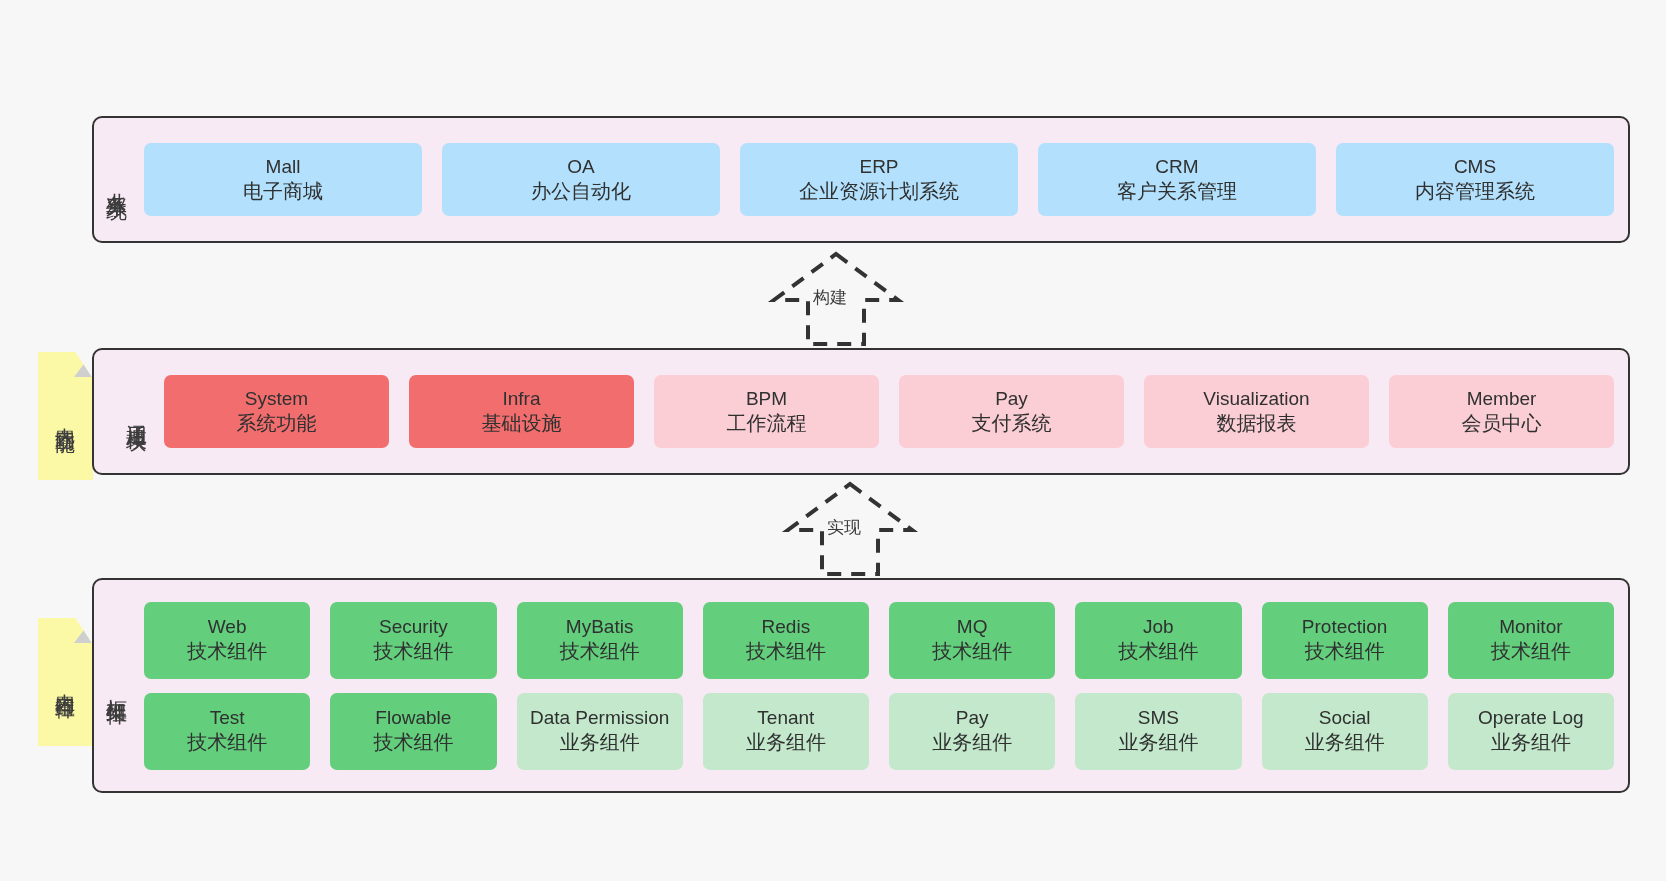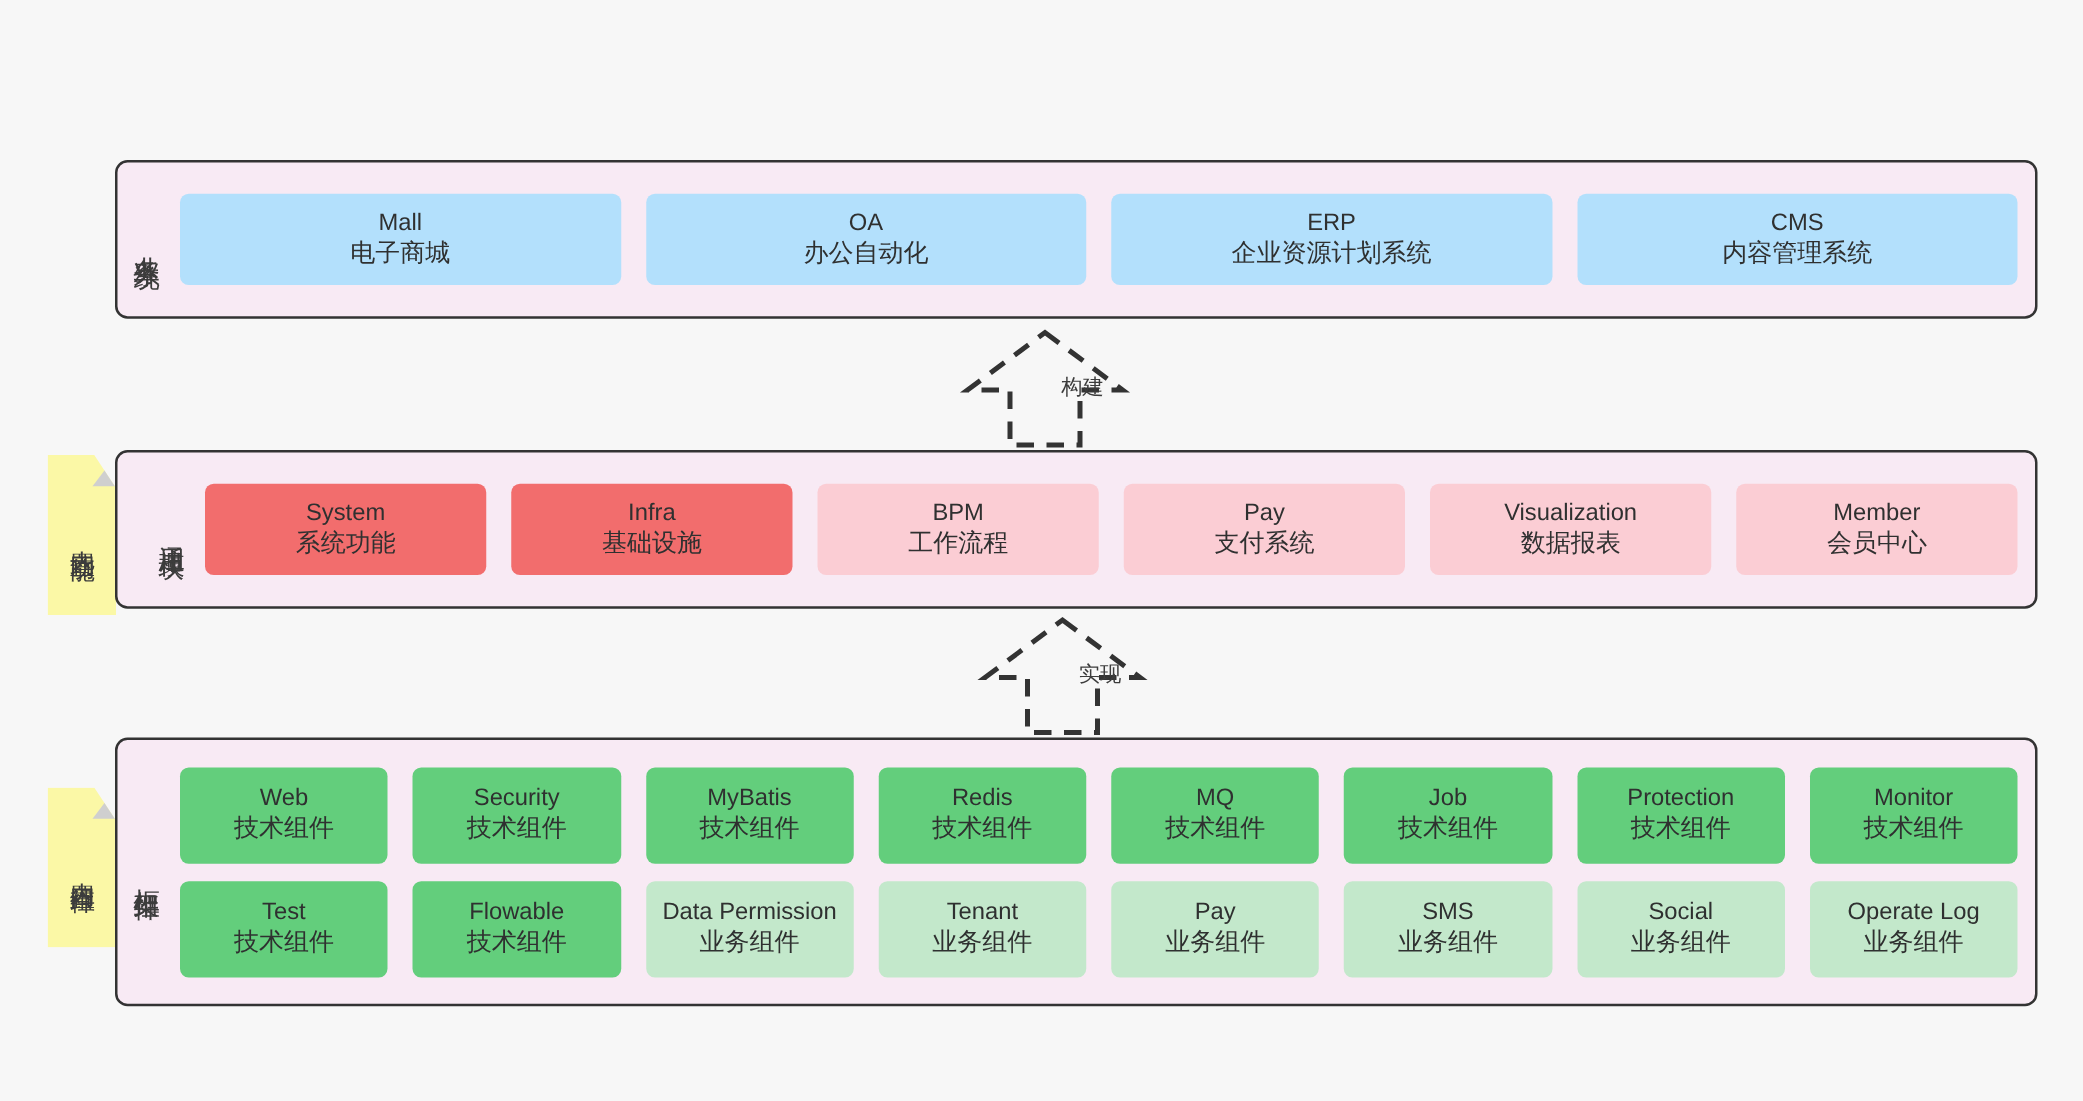--- a/index.html
+++ b/index.html
@@ -11,21 +11,21 @@
     width: 1666px;
     height: 881px;
     font-family: "Liberation Sans", "DejaVu Sans", sans-serif;
     color: #333333;
     position: relative;
     overflow: hidden;
   }
 
   .canvas {
     position: absolute;
-    left: 0; top: 12px;
+    left: 0; top: 0;
     width: 1666px;
     height: 866px;
   }
 
   
   .layer {
     position: absolute;
     background: #f8eaf4;
     border: 2px solid #333333;
     border-radius: 10px;
@@ -141,21 +141,20 @@
   .connector {
     position: absolute;
   }
   .connector .conn-label {
     position: absolute;
     font-size: 17px;
     color: #3c3c3c;
     background: transparent;
     white-space: nowrap;
     user-select: none;
-    margin-left: 36px;
   }
   #connector-build  { left: 746px; top: 248px; width: 180px; height: 100px; }
   #connector-build .conn-label { left: 67px; top: 38px; }
   #connector-impl   { left: 760px; top: 478px; width: 180px; height: 100px; }
   #connector-impl .conn-label { left: 67px; top: 38px; }
 </style>
 </head>
 <body>
 
 <div class="canvas">
@@ -170,20 +169,24 @@
         </div>
         <div class="card c-blue">
           <span class="en">OA</span>
           <span class="cn">办公自动化</span>
         </div>
         <div class="card c-blue">
           <span class="en">ERP</span>
           <span class="cn">企业资源计划系统</span>
         </div>
         <div class="card c-blue">
+          <span class="en">CRM</span>
+          <span class="cn">客户关系管理</span>
+        </div>
+        <div class="card c-blue">
           <span class="en">CMS</span>
           <span class="cn">内容管理系统</span>
         </div>
       </div>
     </div>
   </div>
 
   <div class="connector" id="connector-build">
     <svg width="180" height="100" viewBox="0 0 180 100">
       <path d="M 90 6 L 152 52 L 118 52 L 118 96 L 62 96 L 62 52 L 28 52 Z" fill="none" stroke="#333333" stroke-width="4" stroke-dasharray="14 10" stroke-linejoin="miter"></path>

